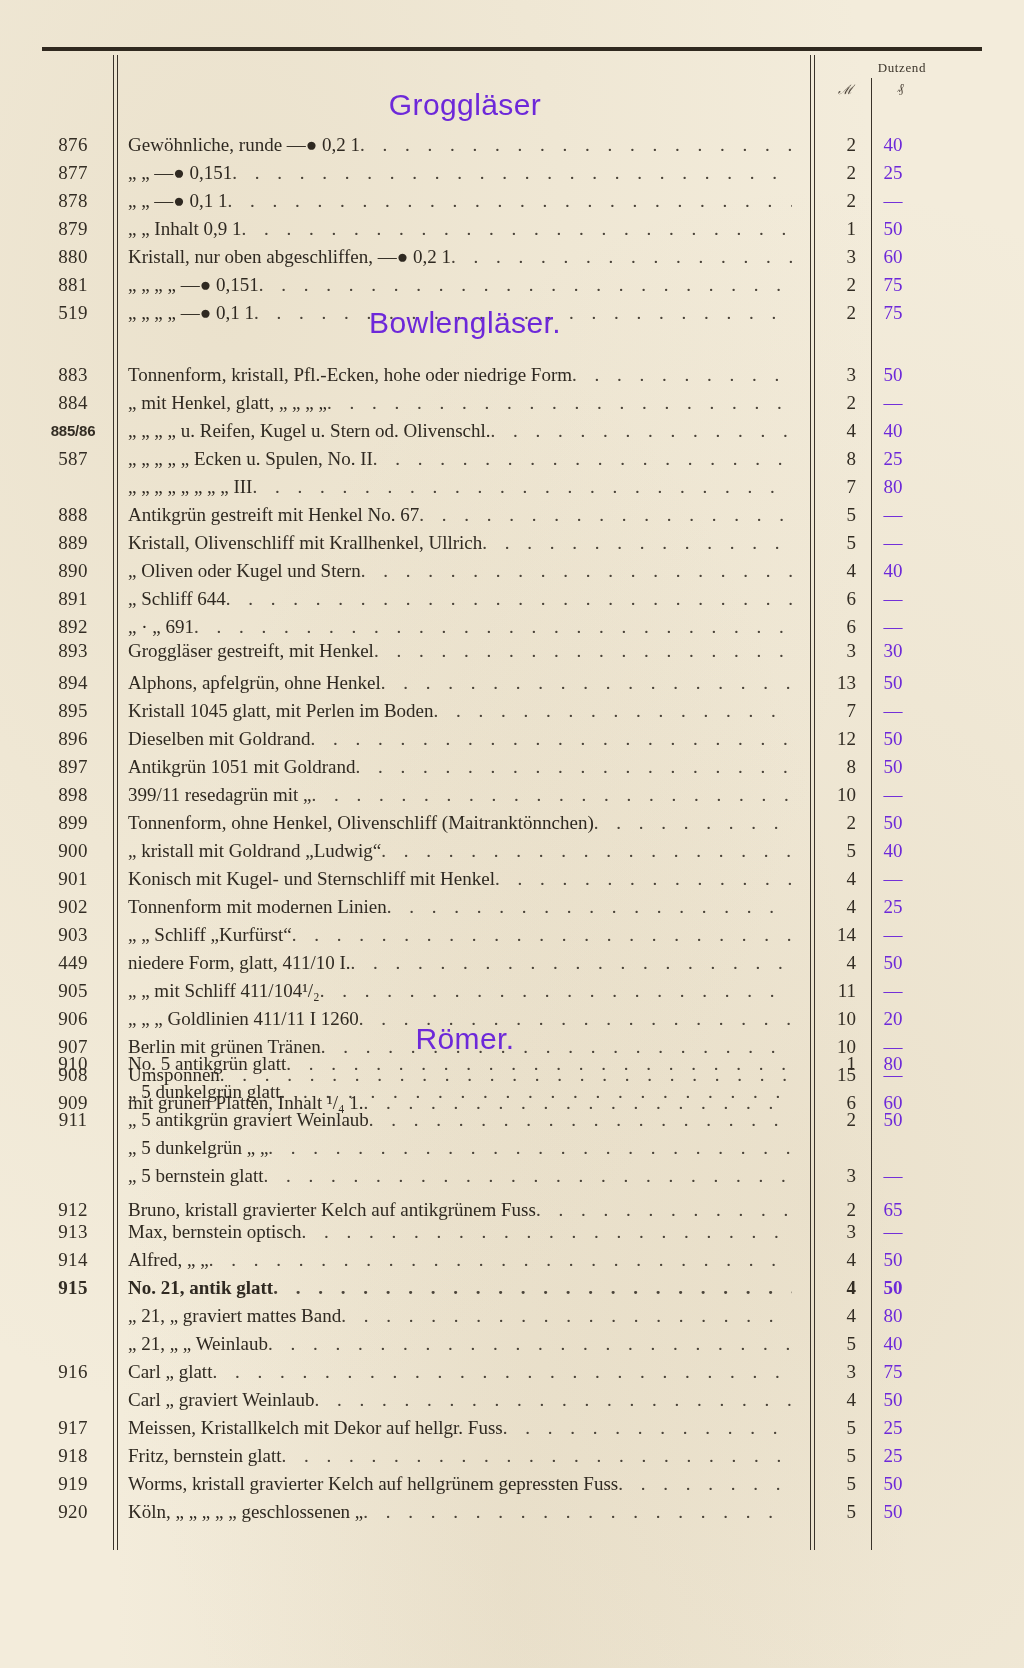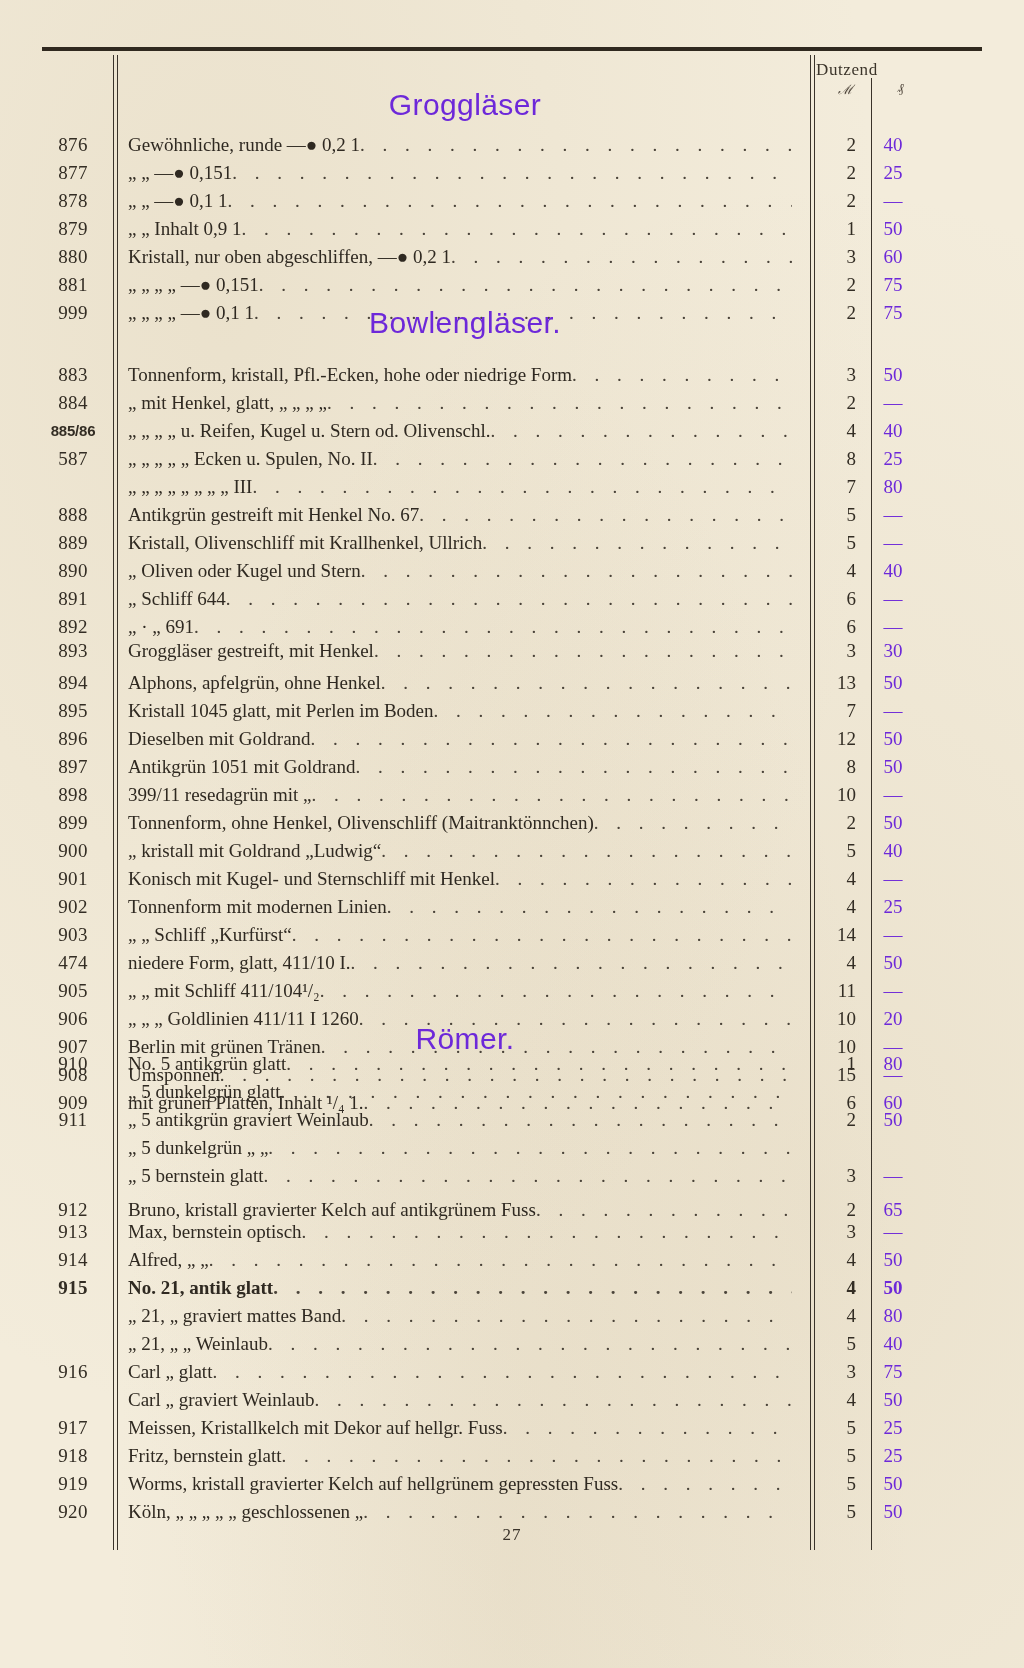--- a/index.html
+++ b/index.html
@@ -60,23 +60,23 @@
   #vr-price-left { left: 810px; }
   #vr-price-2    { left: 814px; }
   #vr-mk-pf      { left: 871px; top: 78px; }
 
   
   .hdr-dutzend {
     position: absolute;
     left: 816px;
     top: 60px;
     width: 110px;
-    text-align: left;
+    text-align: right;
     font-family: "Liberation Serif", serif;
-    font-size: 17px;
+    font-size: 13px;
     letter-spacing: .6px;
     color: #3b342a;
   }
   .hdr-sym {
     position: absolute;
     top: 80px;
     width: 55px;
     text-align: center;
     font-family: "Liberation Serif", serif;
     font-style: italic;
@@ -217,21 +217,21 @@
         <span class="mk">3</span>
         <span class="pf">60</span>
       </div>
       <div class="row" style="top: 271px;">
         <span class="cat">881</span>
         <span class="desc"><span>„      „      „          „        —● 0,151</span><span class="leader">  . . . . . . . . . . . . . . . . . . . . . . . . . . . . . . . . . . . . . . . .</span></span>
         <span class="mk">2</span>
         <span class="pf">75</span>
       </div>
       <div class="row" style="top: 299px;">
-        <span class="cat">999</span>
+        <span class="cat">519</span>
         <span class="desc"><span>„      „      „          „        —● 0,1 1</span><span class="leader">  . . . . . . . . . . . . . . . . . . . . . . . . . . . . . . . . . . . . . . . .</span></span>
         <span class="mk">2</span>
         <span class="pf">75</span>
       </div>
       <div class="section-title" style="top: 306px;">Bowlengläser.</div>
       <div class="row" style="top: 361px;">
         <span class="cat">883</span>
         <span class="desc"><span>Tonnenform, kristall, Pfl.-Ecken, hohe oder niedrige Form</span><span class="leader">  . . . . . . . . . . . . . . . . . . . . . . . . . . . . . . . . . . . . . . . .</span></span>
         <span class="mk">3</span>
         <span class="pf">50</span>
@@ -350,21 +350,21 @@
         <span class="mk">4</span>
         <span class="pf">25</span>
       </div>
       <div class="row" style="top: 921px;">
         <span class="cat">903</span>
         <span class="desc"><span>„          „   Schliff „Kurfürst“</span><span class="leader">  . . . . . . . . . . . . . . . . . . . . . . . . . . . . . . . . . . . . . . . .</span></span>
         <span class="mk">14</span>
         <span class="pf">—</span>
       </div>
       <div class="row" style="top: 949px;">
-        <span class="cat">474</span>
+        <span class="cat">449</span>
         <span class="desc"><span>niedere Form, glatt, 411/10 I.</span><span class="leader">  . . . . . . . . . . . . . . . . . . . . . . . . . . . . . . . . . . . . . . . .</span></span>
         <span class="mk">4</span>
         <span class="pf">50</span>
       </div>
       <div class="row" style="top: 977px;">
         <span class="cat">905</span>
         <span class="desc"><span>„       „    mit Schliff 411/104¹/₂</span><span class="leader">  . . . . . . . . . . . . . . . . . . . . . . . . . . . . . . . . . . . . . . . .</span></span>
         <span class="mk">11</span>
         <span class="pf">—</span>
       </div>
@@ -490,14 +490,13 @@
         <span class="pf">50</span>
       </div>
       <div class="row" style="top: 1498px;">
         <span class="cat">920</span>
         <span class="desc"><span>Köln,      „         „        „       „       „   geschlossenen     „</span><span class="leader">  . . . . . . . . . . . . . . . . . . . . . . . . . . . . . . . . . . . . . . . .</span></span>
         <span class="mk">5</span>
         <span class="pf">50</span>
       </div>
     </div>
 
-  <div class="folio">27</div>
 </div>
 
 </body></html>

